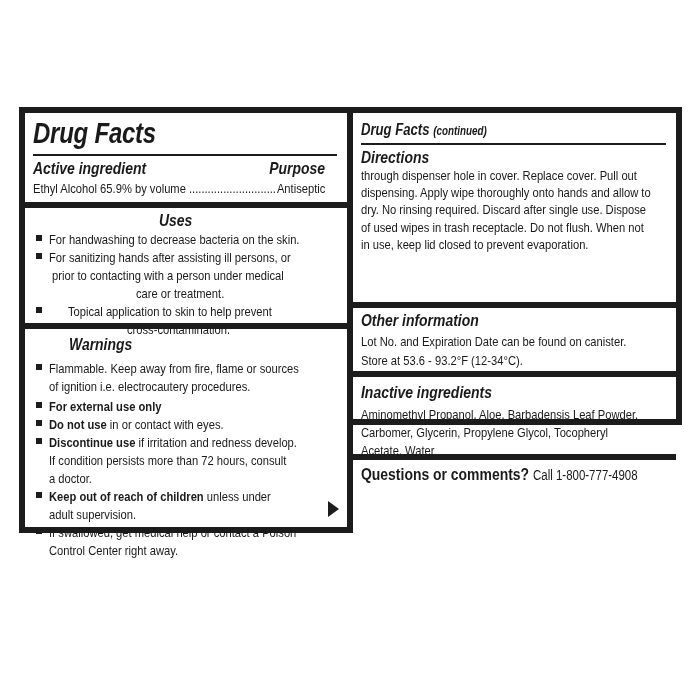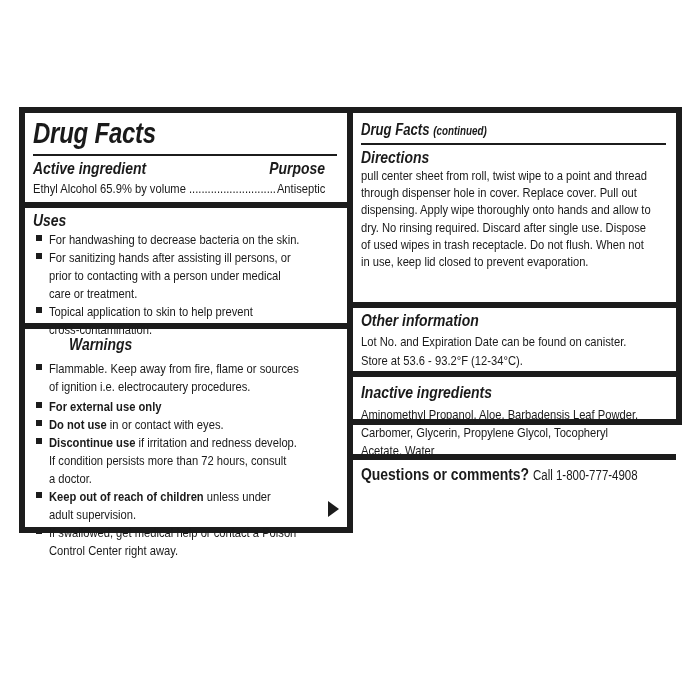--- a/index.html
+++ b/index.html
@@ -71,21 +71,21 @@
       <div class="active-right"><span class="cond h2 rscale">Purpose</span></div>
     </div>
     <div class="active-row">
       <div class="active-left"><span class="cond txt">Ethyl Alcohol 65.9% by volume ............................</span></div>
       <div class="active-right"><span class="cond txt rscale">Antiseptic</span></div>
     </div>
   </div>
 
   <div class="divider" style="top:89px;"></div>
 
-  <div class="section" style="top:98px;">
+  <div class="section" style="top:98px;text-align:center;">
     <div style="height:19px;"><span class="cond h2">Uses</span></div>
     <div class="bullet-row">
       <span class="bullet-sq"></span>
       <div><span class="cond txt">For handwashing to decrease bacteria on the skin.</span></div>
     </div>
     <div class="bullet-row">
       <span class="bullet-sq"></span>
       <div><span class="cond txt">For sanitizing hands after assisting ill persons, or</span></div>
       <div><span class="cond txt">prior to contacting with a person under medical</span></div>
       <div><span class="cond txt">care or treatment.</span></div>
@@ -142,21 +142,20 @@
     <span class="cond h2" style="font-size:16px;">
       <span>Drug Facts</span>
       <span class="h2small">(continued)</span>
     </span>
   </div>
   <div class="thin-rule" style="left:8px; right:10px; top:30px;"></div>
 
   <div class="section" style="top:35px;">
     <div style="height:19px;"><span class="cond h2">Directions</span></div>
     <div style="line-height:16.2px;">
-      <div><span class="cond txt" style="line-height:16.2px;">pull center sheet from roll, twist wipe to a point and thread</span></div>
       <div><span class="cond txt" style="line-height:16.2px;">through dispenser hole in cover. Replace cover. Pull out</span></div>
       <div><span class="cond txt" style="line-height:16.2px;">dispensing. Apply wipe thoroughly onto hands and allow to</span></div>
       <div><span class="cond txt" style="line-height:16.2px;">dry. No rinsing required. Discard after single use. Dispose</span></div>
       <div><span class="cond txt" style="line-height:16.2px;">of used wipes in trash receptacle. Do not flush. When not</span></div>
       <div><span class="cond txt" style="line-height:16.2px;">in use, keep lid closed to prevent evaporation.</span></div>
     </div>
   </div>
 
   <div class="divider" style="top:189px;"></div>
 

